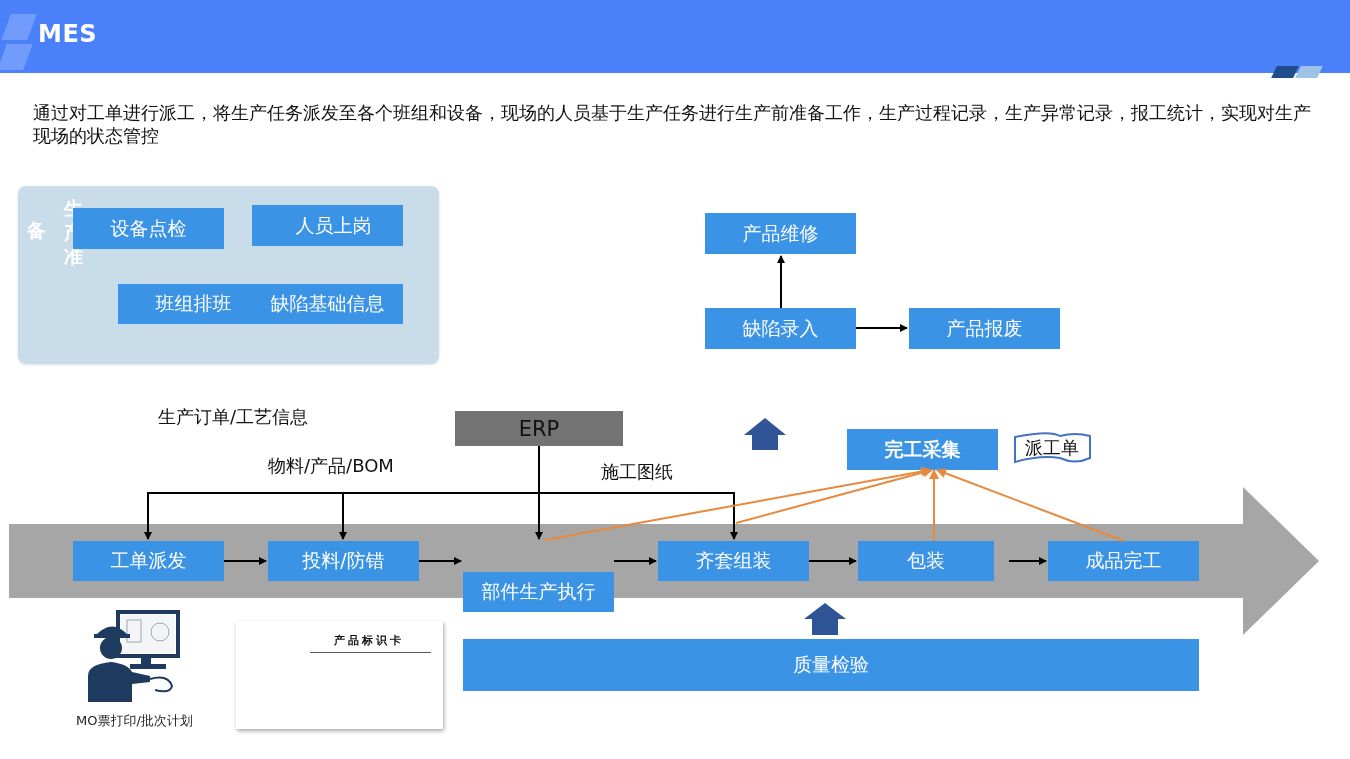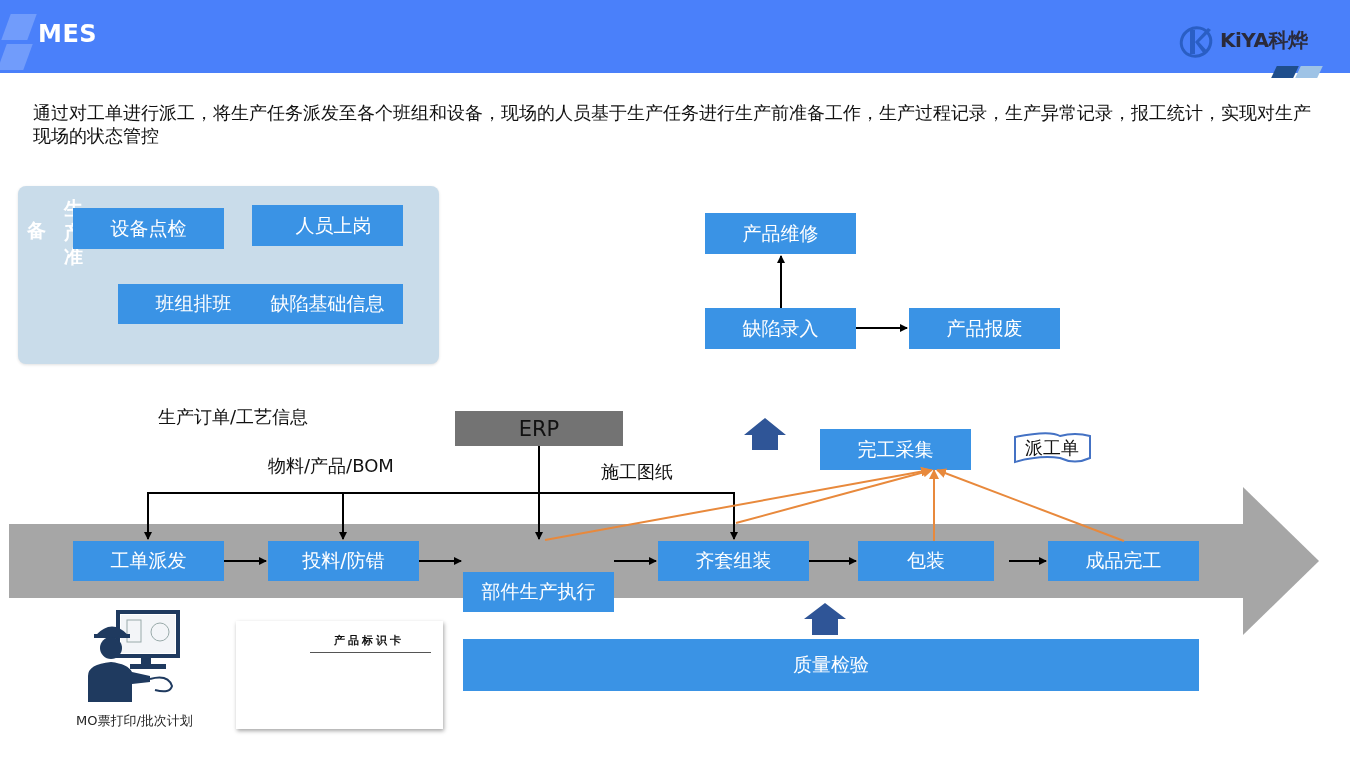--- a/index.html
+++ b/index.html
@@ -46,28 +46,20 @@
   .card-lines { position: absolute; left: 74px; top: 40px; font-size: 8px; line-height: 12px; font-weight: bold; color: #111; }
   .card-lines div { white-space: nowrap; }
 </style>
 </head>
 <body>
 
 <div class="header">
   <div class="slash1"></div>
   <div class="slash2"></div>
   <div class="header-title">MES</div>
-  <div class="logo">
-    <svg class="logo-mark" viewBox="0 0 40 40">
-      <ellipse cx="18" cy="22" rx="15" ry="14" fill="none" stroke="#2a5ec4" stroke-width="3" transform="rotate(-30 18 22)"></ellipse>
-      <rect x="12" y="10" width="5" height="24" fill="#2a5ec4"></rect>
-      <path d="M17 22 L30 8 L33 10 L21 22 L30 32 L26 34 Z" fill="#2a5ec4"></path>
-    </svg>
-    <span class="logo-text">KiYA科烨</span>
-  </div>
 </div>
 <div class="deco1"></div>
 <div class="deco2"></div>
 
 <div class="intro">通过对工单进行派工，将生产任务派发至各个班组和设备，现场的人员基于生产任务进行生产前准备工作，生产过程记录，生产异常记录，报工统计，实现对生产现场的状态管控</div>
 
 <div class="prep-panel"></div>
 <div class="prep-label-a">备</div>
 <div class="prep-label-b">生产准</div>
 <div class="box" style="left:73px;top:208px;width:151px;height:41px;">
@@ -93,21 +85,21 @@
     <span>产品报废</span>
   </div>
 
 <div class="plain-label" style="left:158px;top:405px;">生产订单/工艺信息</div>
 <div class="plain-label" style="left:268px;top:454px;">物料/产品/BOM</div>
 <div class="erp-box">
     <span>ERP</span>
   </div>
 <div class="plain-label" style="left:601px;top:460px;">施工图纸</div>
 
-<div class="box" style="left:820px;top:429px;width:151px;height:41px;">
+<div class="box" style="left:847px;top:429px;width:151px;height:41px;font-weight:bold;">
     <span>完工采集</span>
   </div>
 
 <div class="band"></div>
 <div class="band-head"></div>
 
 <div class="box" style="left:73px;top:541px;width:151px;height:40px;">
     <span>工单派发</span>
   </div>
 <div class="box" style="left:268px;top:541px;width:151px;height:40px;">

